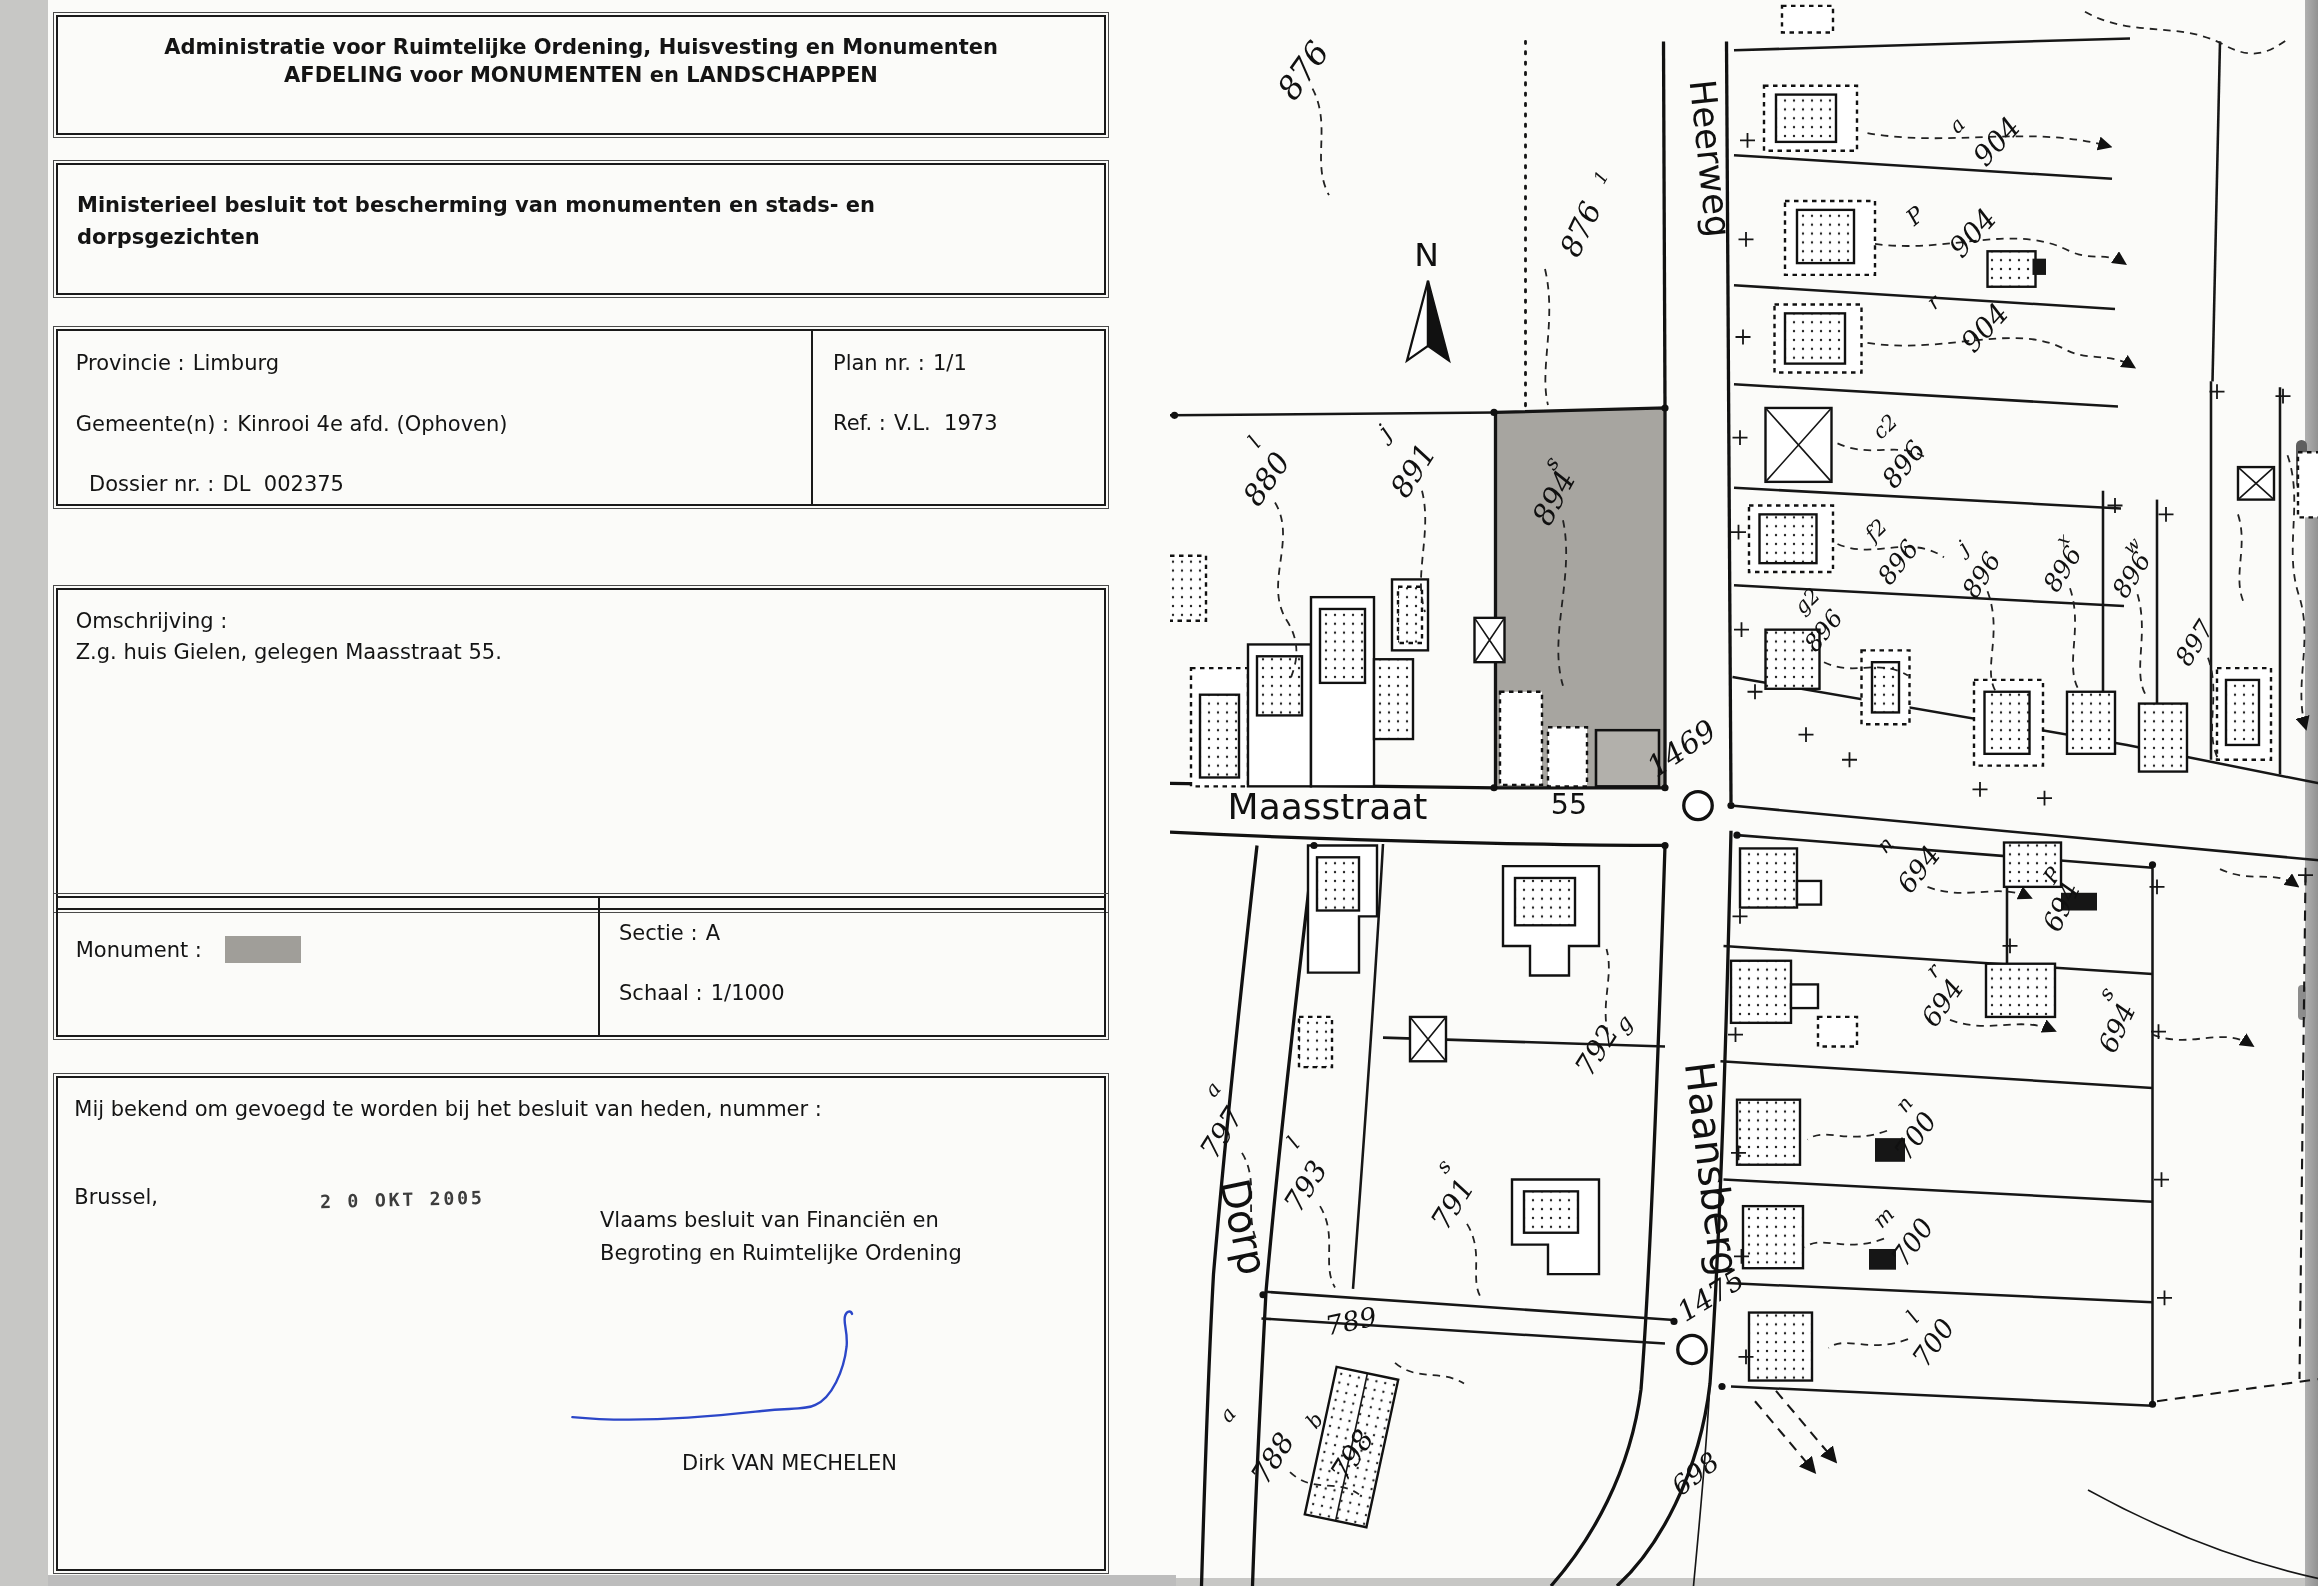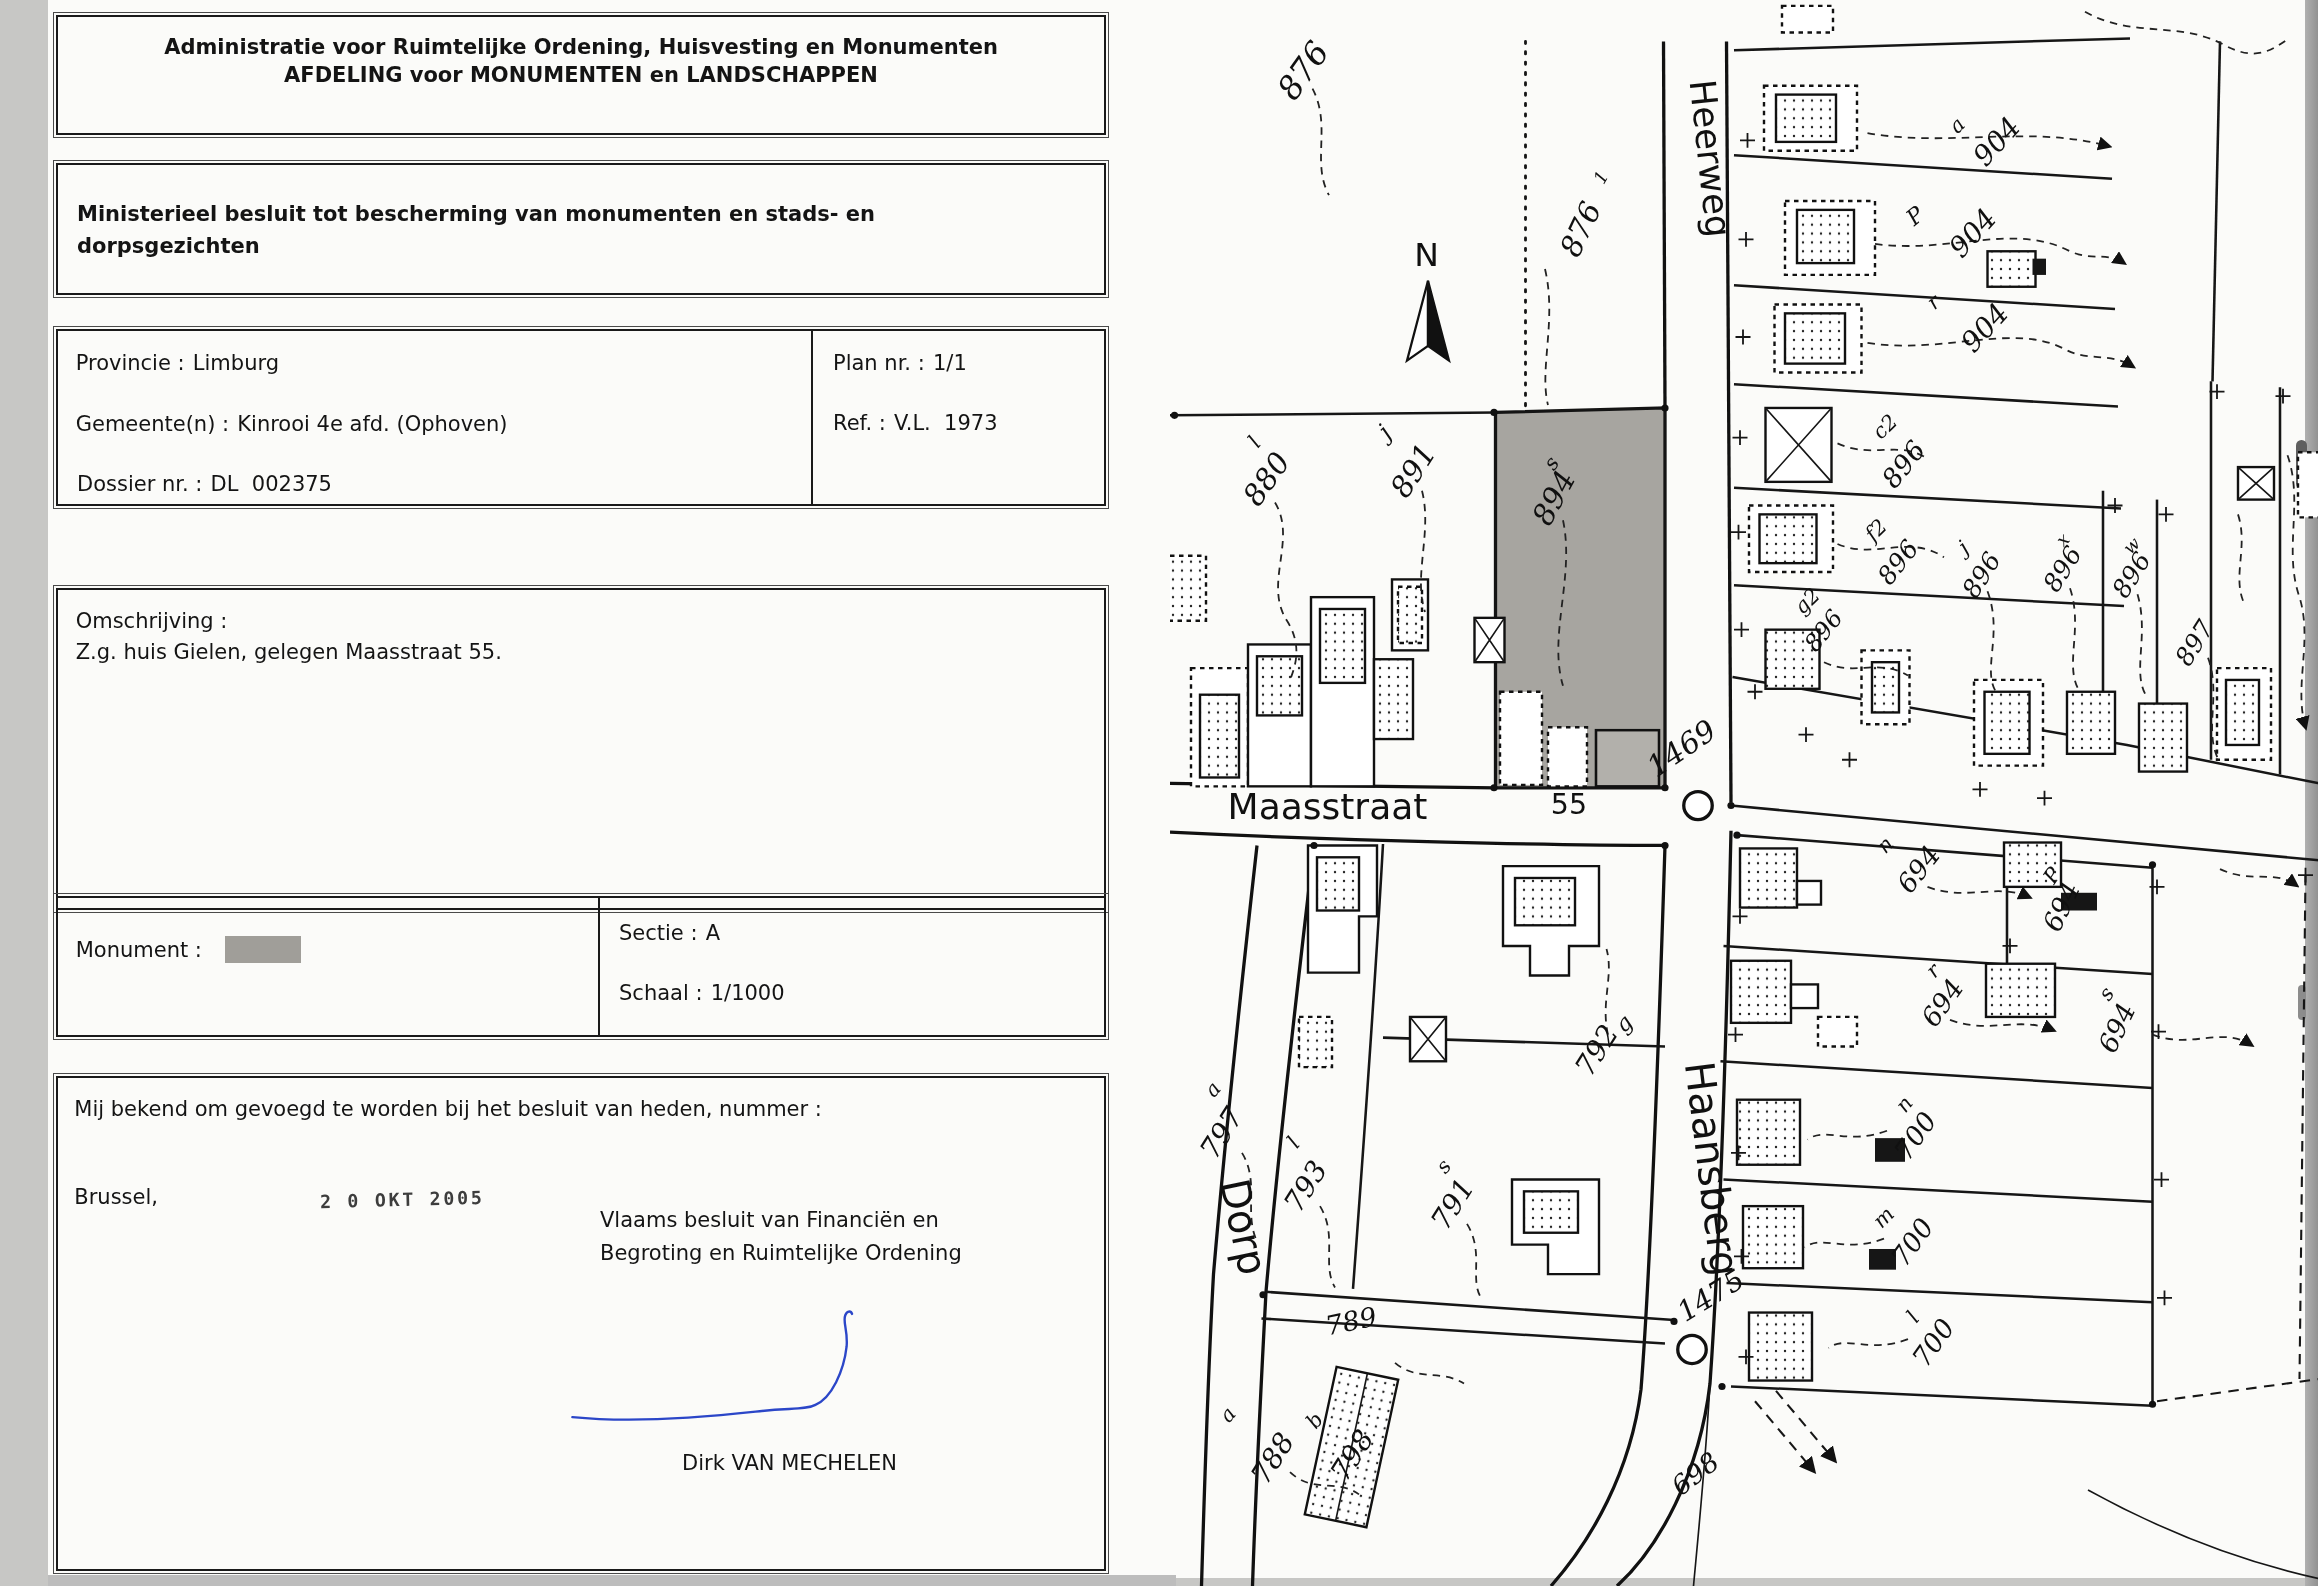--- a/index.html
+++ b/index.html
@@ -7,32 +7,32 @@
   .page{position:relative;width:2319px;height:1586px;}
   .paper{position:absolute;left:48px;top:0;width:2257px;height:1578px;background:#fbfbf9;}
   .edge-right{position:absolute;right:0;top:0;width:13.6px;height:100%;background:linear-gradient(90deg,#b0b0b0,#8f8f8f);}
   .edge-bottom{position:absolute;left:48px;top:1575px;width:1128px;height:11px;background:#bdbdbd;}
   .blob1{position:absolute;left:2296px;top:440px;width:11px;height:49px;background:#5f5f5f;border-radius:5.4px;}
   .blob2{position:absolute;left:2298px;top:985px;width:8.2px;height:35px;background:#8c8c8c;border-radius:4.1px;}
 
   .box{position:absolute;border:2px solid #1a1a1a;outline:0.7px solid #4a4a4a;outline-offset:2.7px;box-sizing:border-box;}
   .b1{left:56px;top:15px;width:1050px;height:120px;text-align:center;padding-top:16.3px;}
   .b1 .hl{font-weight:bold;font-size:21px;line-height:1.34;}
-  .b2{left:56px;top:163px;width:1050px;height:132px;padding:34px 19px;}
+  .b2{left:56px;top:163px;width:1050px;height:132px;padding:25px 19px;}
   .b2 .t{font-weight:bold;font-size:21px;line-height:1.5;width:911px;}
   .b3{left:56px;top:329px;width:1050px;height:177px;}
   .b4{left:56px;top:540px;width:1050px;height:322px;padding:16.3px 17.7px;font-size:21px;line-height:1.45;margin-top:48px;}
   .b5{left:56px;top:896px;width:1050px;height:141px;}
   .b6{left:56px;top:1076px;width:1050px;height:495px;padding-left:36px;}
   .vline3{position:absolute;left:753px;top:0;bottom:0;width:2px;background:#1a1a1a;}
   .vline5{position:absolute;left:540px;top:0;bottom:0;width:2px;background:#1a1a1a;}
   .f{position:absolute;font-size:21px;white-space:nowrap;}
   .f .val{margin-left:8.2px;}
   .pre{white-space:pre;}
-  .f-prov{left:17.7px;top:20.4px;} .f-gem{left:17.7px;top:81px;} .f-dos{left:19px;top:141px;}
+  .f-prov{left:17.7px;top:20.4px;} .f-gem{left:17.7px;top:81px;} .f-dos{left:31px;top:141px;}
   .f-plan{left:775px;top:20.4px;} .f-ref{left:775px;top:80px;}
   .f-mon{left:17.7px;top:38px;display:flex;gap:23px;align-items:center;}
   .swatch{width:76px;height:27px;background:#a09e99;display:inline-block;}
   .f-sec{left:561px;top:23px;} .f-sch{left:561px;top:83px;}
   .f-intro{left:16.3px;top:19px;}
   .f-place{left:16.3px;top:107px;}
   .f-stamp{left:262px;top:111px;font-family:"DejaVu Sans Mono",monospace;font-size:18.3px;letter-spacing:2.7px;color:#3d3d3d;font-weight:bold;transform:rotate(-1.5deg);}
   .f-min{left:542px;top:126px;line-height:1.55;white-space:normal;width:435px;}
   .f-name{left:624px;top:373px;}
 

